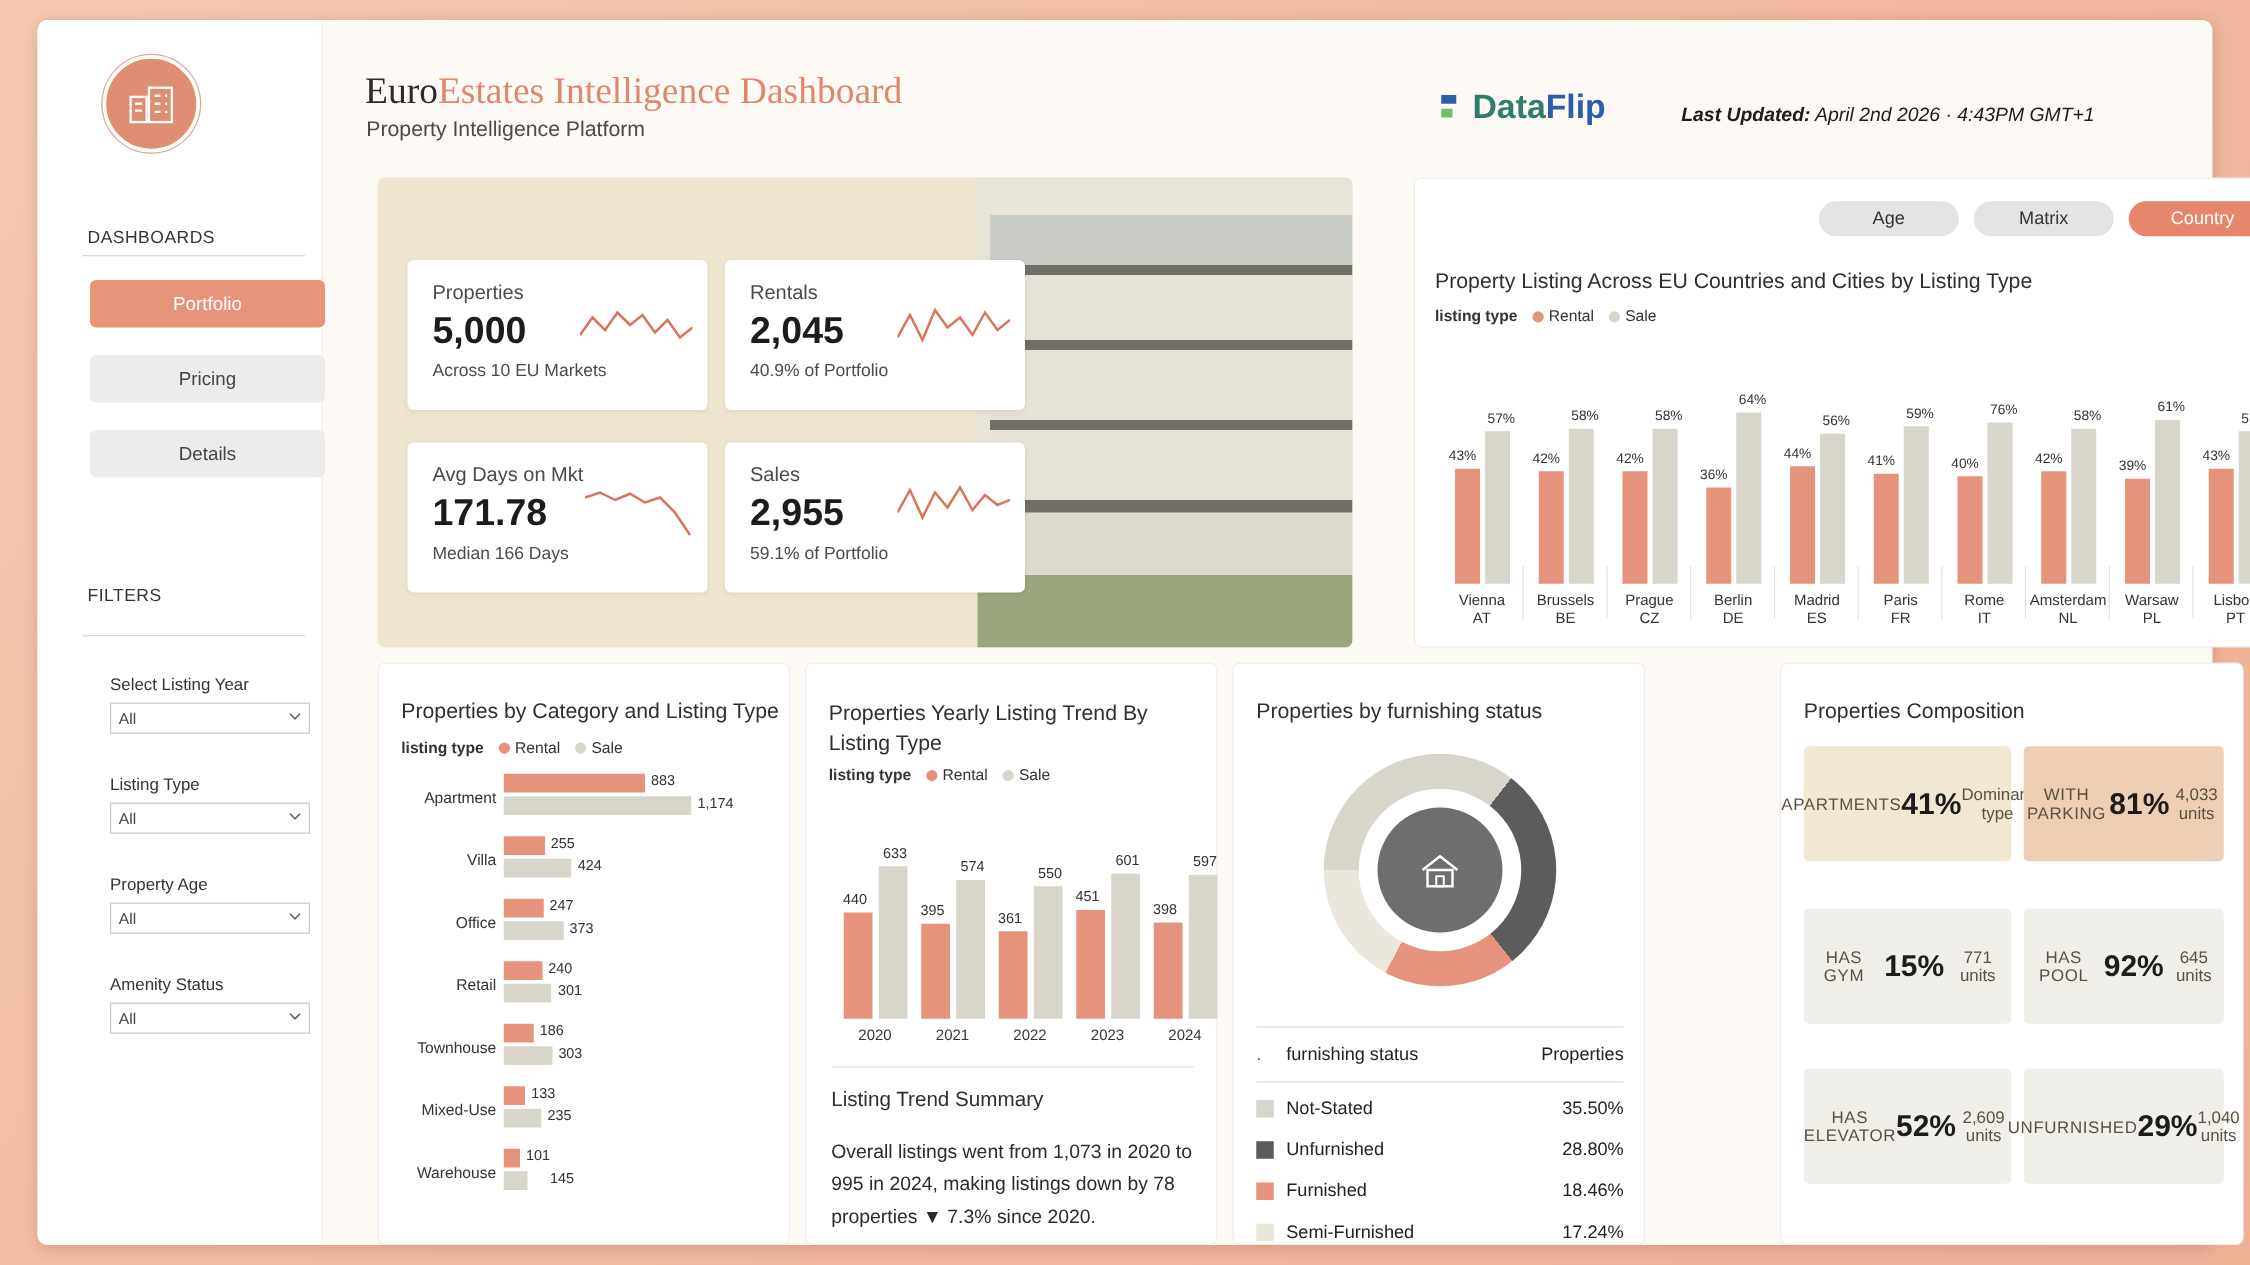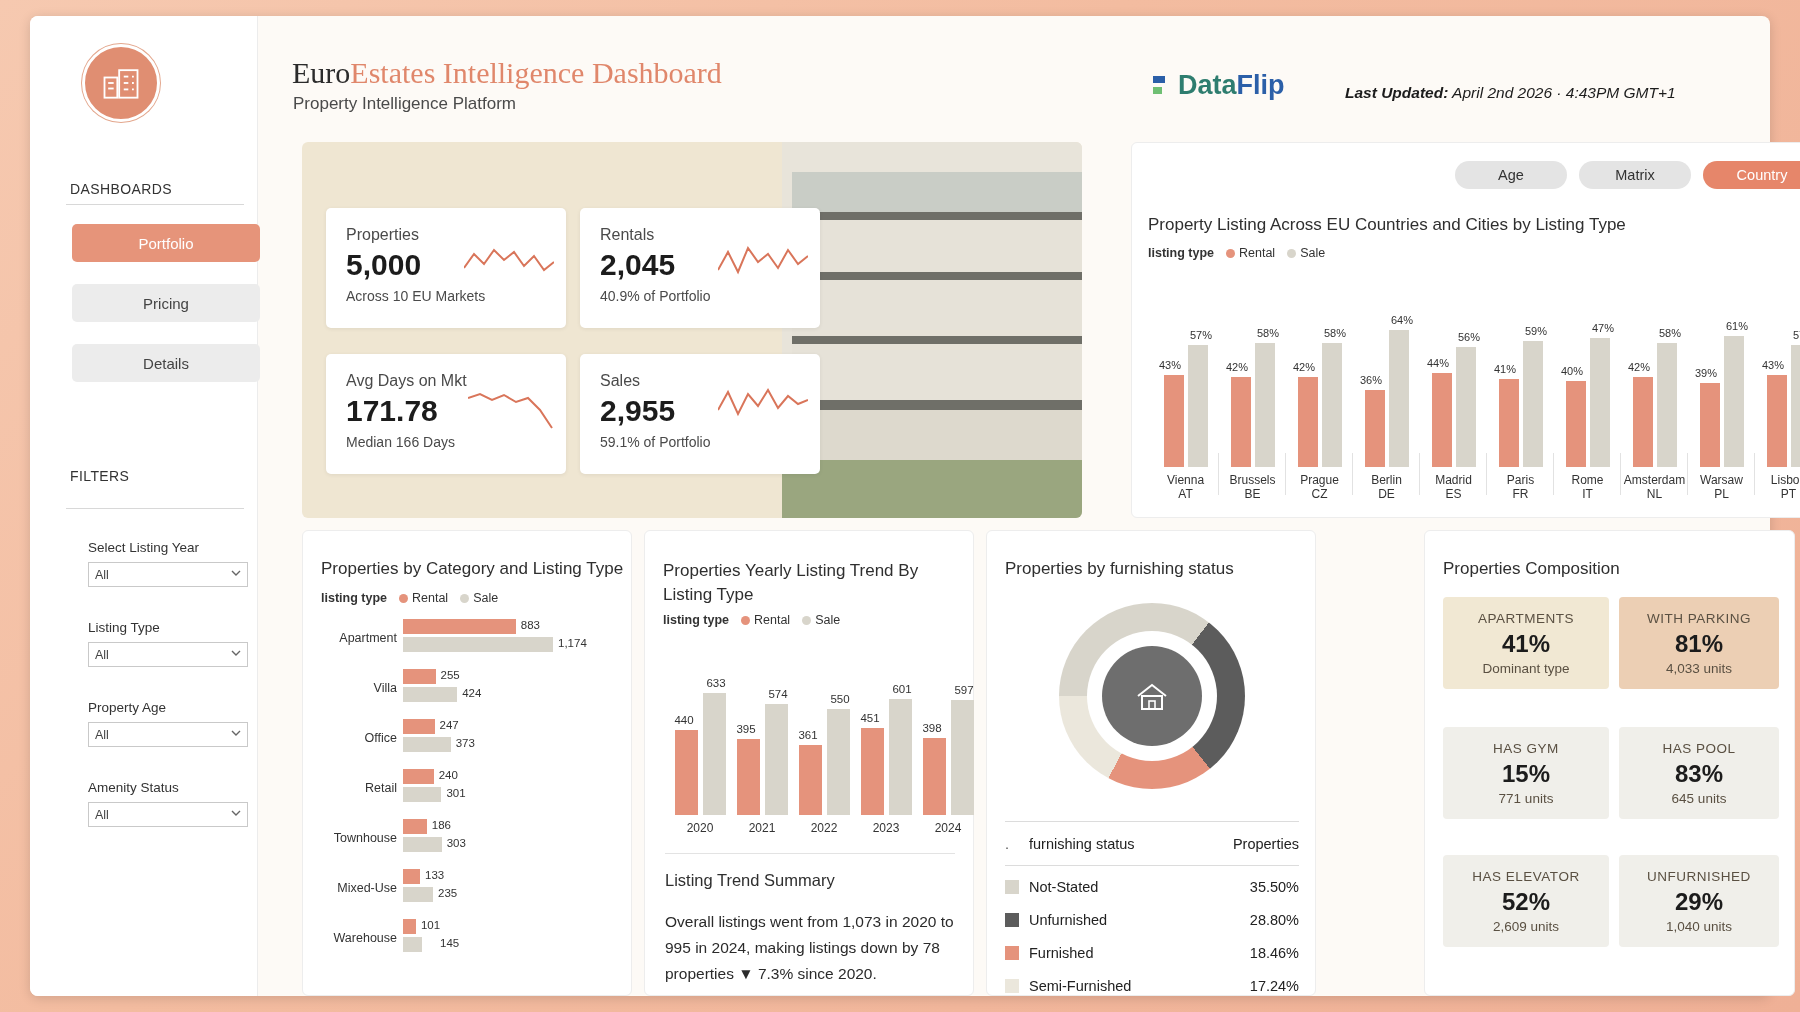--- a/index.html
+++ b/index.html
@@ -140,21 +140,21 @@
   .donut-ring-mask {
     position: absolute; left: 28px; top: 28px; width: 130px; height: 130px; border-radius: 50%; background: #fff;
   }
   
   .ftab { position: absolute; font-size: 14.5px; color: #222; }
   .ftab-row { display: flex; align-items: center; height: 26px; }
   .ftab-sw { width: 14px; height: 14px; margin-right: 10px; }
   
   .comp {
     position: absolute; border-radius: 4px; text-align: center;
-    display: flex; flex-direction: column; align-items: center; justify-content: center;
+    display: flex; flex-direction: row; align-items: center; justify-content: center;
   }
   .comp .c1 { font-size: 13.5px; color: #5a5042; letter-spacing: .5px; }
   .comp .c2 { font-size: 24px; font-weight: bold; color: #1c1c1c; margin: 4px 0 3px; }
   .comp .c3 { font-size: 13.5px; color: #5a5042; }
   .sum-title { font-size: 16.5px; color: #2f2f2f; }
   .sum-text { font-size: 15.5px; color: #2b2b2b; line-height: 26px; }
 </style>
 </head>
 <body>
 
@@ -392,21 +392,21 @@
                   <div class="cc-bar rent" style="height:88px"></div>
                   <div class="cc-bar sale" style="height:126px"></div>
                 </div>
               </div>
               <div class="cc-xl">Paris<br>FR</div>
             </div>
             <div class="cc-sep" style="left: 401px; top: 182px; height: 42px;"></div>
             <div class="cc-col" style="left: 402px; width: 67px;">
               <div style="position:relative;height:182px">
                 <div class="cc-pct" style="left:5px;bottom:90px;width:26px;text-align:center">40%</div>
-                <div class="cc-pct" style="right:5px;bottom:133px;width:26px;text-align:center">47%</div>
+                <div class="cc-pct" style="right:5px;bottom:133px;width:26px;text-align:center">76%</div>
                 <div style="position:absolute;bottom:0;left:0;width:100%;display:flex;align-items:flex-end;justify-content:center;gap:4px">
                   <div class="cc-bar rent" style="height:86px"></div>
                   <div class="cc-bar sale" style="height:129px"></div>
                 </div>
               </div>
               <div class="cc-xl">Rome<br>IT</div>
             </div>
             <div class="cc-sep" style="left: 468px; top: 182px; height: 42px;"></div>
             <div class="cc-col" style="left: 469px; width: 67px;">
               <div style="position:relative;height:182px">
@@ -663,21 +663,21 @@
       <div class="c2">81%</div>
       <div class="c3">4,033 units</div>
     </div>
     <div class="comp" style="left:18px; top:196px; width:166px; height:92px; background:#f0efea">
       <div class="c1">HAS GYM</div>
       <div class="c2">15%</div>
       <div class="c3">771 units</div>
     </div>
     <div class="comp" style="left:194px; top:196px; width:160px; height:92px; background:#f0efea">
       <div class="c1">HAS POOL</div>
-      <div class="c2">83%</div>
+      <div class="c2">92%</div>
       <div class="c3">645 units</div>
     </div>
     <div class="comp" style="left:18px; top:324px; width:166px; height:92px; background:#f0efea">
       <div class="c1">HAS ELEVATOR</div>
       <div class="c2">52%</div>
       <div class="c3">2,609 units</div>
     </div>
     <div class="comp" style="left:194px; top:324px; width:160px; height:92px; background:#f0efea">
       <div class="c1">UNFURNISHED</div>
       <div class="c2">29%</div>

